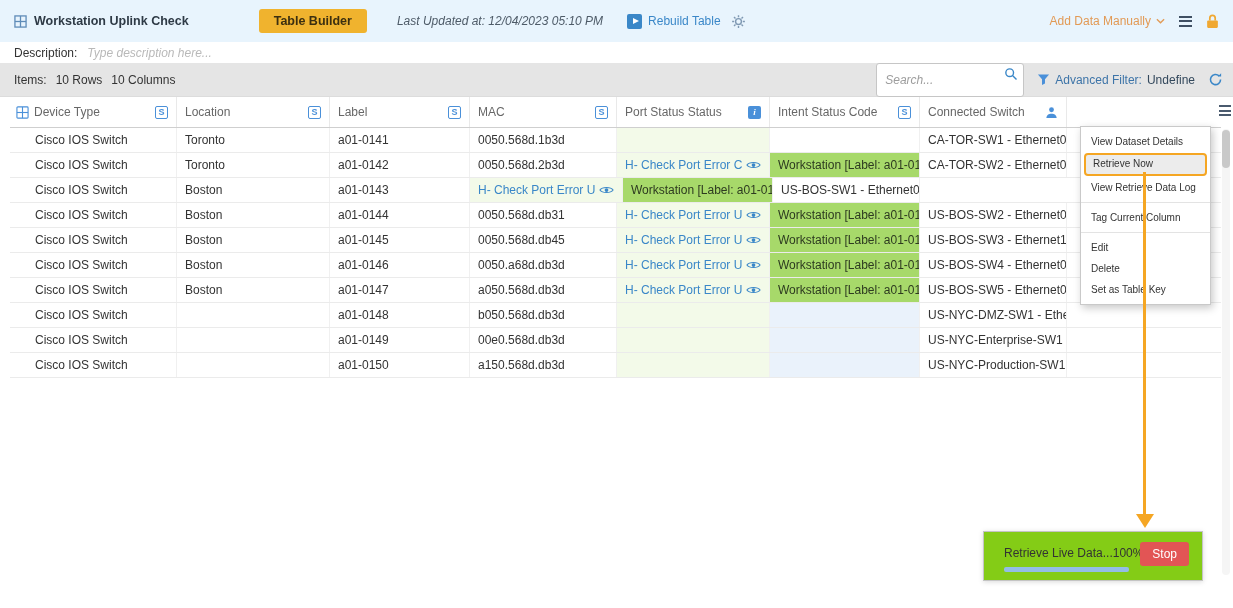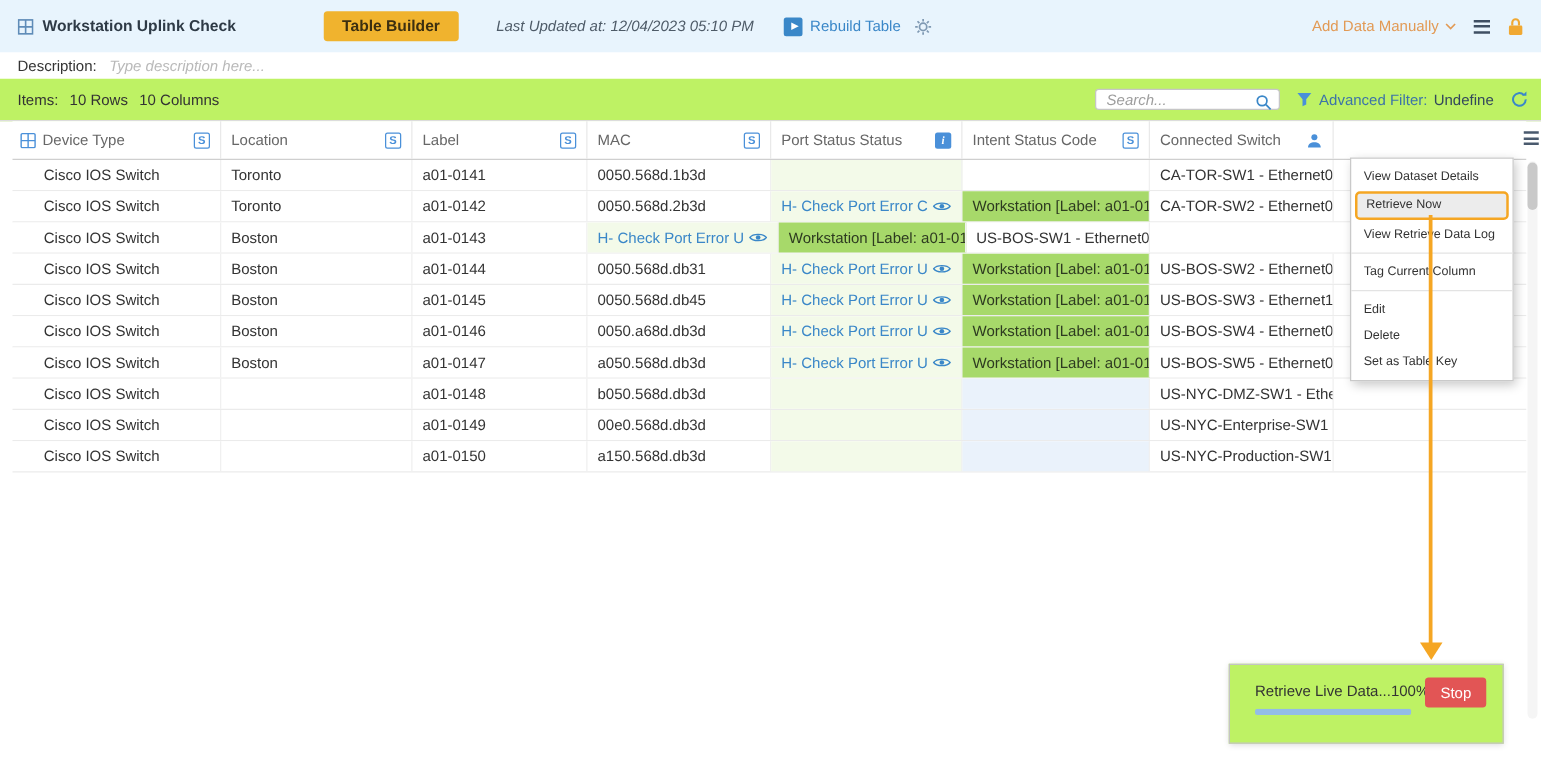--- a/index.html
+++ b/index.html
@@ -31,26 +31,26 @@
   .add-data { color:#e29a55; display:inline-flex; align-items:center; gap:5px; cursor:pointer; }
   .burger { display:inline-flex; flex-direction:column; gap:2.5px; cursor:pointer; }
   .burger i { display:block; width:13px; height:2px; background:#3f4f63; }
   
   .desc-row { position:absolute; left:0; top:42px; height:21px; width:100%;
     display:flex; align-items:center; padding:0 14px; background:#fff; }
   .desc-label { color:#333; }
   .desc-ph { margin-left:10px; font-style:italic; color:#b9b9b9; }
   
   .toolbar { position:absolute; left:0; top:63px; height:34px; width:100%;
-    display:flex; align-items:center; padding:0 10px 0 14px; border-bottom:1px solid #dcdcdc; background:#bef264; }
+    display:flex; align-items:center; padding:0 10px 0 14px; border-bottom:1px solid #dcdcdc; background:#e5e5e5; }
   .items-group { display:flex; gap:9px; color:#333; }
   .toolbar-right { margin-left:auto; display:flex; align-items:center; gap:13px; }
   .search-wrap { position:relative; }
   .search {
-    width:148px; height:17px; border:1px solid #c6c6c6; border-radius:3px;
+    width:148px; height:34px; border:1px solid #c6c6c6; border-radius:3px;
     padding:0 26px 0 8px; font-family:"Liberation Sans", sans-serif; font-size:12px; color:#333; outline:none;
   }
   .search::placeholder { font-style:italic; color:#9d9d9d; }
   .search-icon { position:absolute; right:6px; top:4px; }
   .adv-filter { display:inline-flex; align-items:center; gap:5px; cursor:pointer; }
   .af-label { color:#3d74a8; }
   .af-val { color:#33485c; }
   .refresh { display:inline-flex; cursor:pointer; }
   
   .table { position:absolute; left:10px; top:97px; right:12px; background:#fff; }
@@ -99,21 +99,21 @@
     margin:1px 3px; height:23px; line-height:18px; padding:0 7px;
     border:2px solid #f5a623; border-radius:4px; background:#ececec;
   }
   .sep { border-top:1px solid #e3e3e3; margin:4px 0; }
   
   .arrow-line { position:absolute; left:1143px; top:172px; width:3px; height:344px; background:#f5a623; z-index:30; }
   .arrow-head { position:absolute; left:1135.5px; top:514px; width:0; height:0; z-index:30;
     border-left:9px solid transparent; border-right:9px solid transparent; border-top:14px solid #f5a623; }
   
   .toast {
-    position:absolute; left:983px; top:531px; width:220px; height:64px; background:#bef264;
+    position:absolute; left:983px; top:531px; width:220px; height:50px; background:#84cc16;
     border:1px solid #c4c4c4; box-shadow:0 1px 5px rgba(0,0,0,.15); z-index:25;
   }
   .toast-msg { position:absolute; left:20px; top:14px; color:#333; }
   .stop-btn {
     position:absolute; right:13px; top:10px; height:24px; padding:0 12px;
     background:#e25555; color:#fff; border:none; border-radius:3px; font-size:12px;
     font-family:"Liberation Sans", sans-serif; cursor:pointer;
   }
   .progress { position:absolute; left:20px; top:35px; width:125px; height:5px; background:#dcE9F7; border-radius:2px; overflow:hidden; }
   .progress-fill { height:100%; width:100%; background:#93bde6; }

